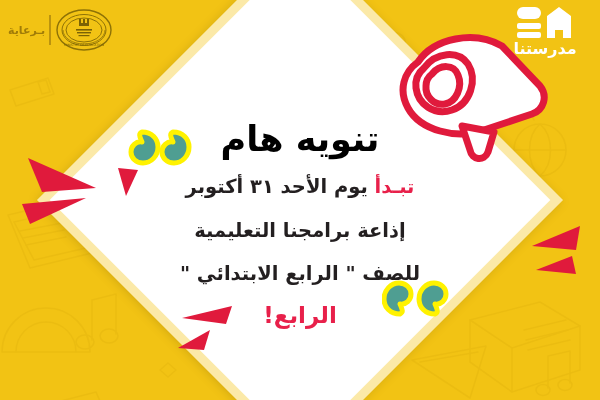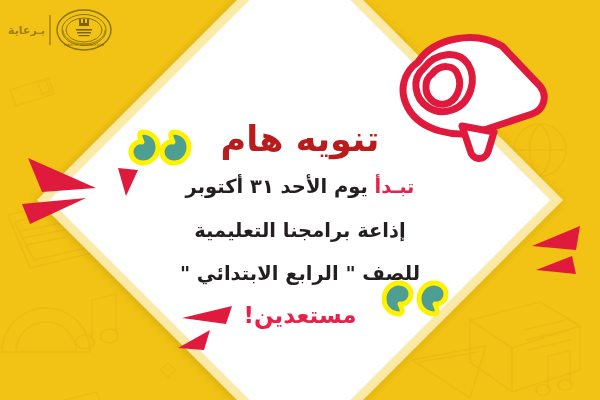--- a/index.html
+++ b/index.html
@@ -75,21 +75,21 @@
   .tri svg{display:block;}
 
   
   .textblock{
     position:absolute;left:0;right:0;top:122px;
     text-align:center;direction:rtl;
     z-index:6;
   }
   .tanweeh{
     font-size:35px;font-weight:700;line-height:1.0;
-    color:#b91c1c;
+    color:#000000;
     text-shadow:2px 2px 0 rgba(255,255,255,.9);
     margin:0 0 6px 0;
   }
   .line{
     font-size:19.5px;font-weight:700;color:#231f20;
     line-height:1.42;margin:16px;white-space:nowrap;
   }
   .line .accent{color:#e8204a;}
   .ready{
     font-size:23px;font-weight:700;color:#e8204a;
@@ -250,20 +250,31 @@
         <rect x="23.5" y="27" width="11" height="1.2" fill="#7a6205"></rect>
         <path d="M8 22 a21 14 0 0 0 42 0" fill="none" stroke="#8e7206" stroke-width="0.8"></path>
         <text x="29" y="38" font-size="3.2" fill="#7a6205" text-anchor="middle" font-family="'DejaVu Sans',sans-serif">MINISTRY OF EDUCATION</text>
       </svg>
 
       <div class="divider"></div>
 
       <div class="patronage">بـرعاية</div>
     </div>
 
+    <div class="brand-right">
+      <svg width="56" height="34" viewBox="0 0 56 34" xmlns="http://www.w3.org/2000/svg">
+
+        <rect x="0" y="1" width="24" height="12" rx="6" fill="#ffffff"></rect>
+        <rect x="0" y="17" width="24" height="6" rx="2" fill="#ffffff"></rect>
+        <rect x="0" y="26" width="24" height="6" rx="2" fill="#ffffff"></rect>
+
+        <path d="M30 32 L30 10 L42 1 L54 10 L54 32 L46 32 L46 24 L38 24 L38 32 Z" fill="#ffffff"></path>
+      </svg>
+      <div class="word">مدرستنا</div>
+    </div>
   </div>
 
   <div class="quote q-open">
     <svg width="66" height="40" viewBox="0 0 66 40" xmlns="http://www.w3.org/2000/svg">
       <g stroke="#fff200" stroke-width="5" fill="#4f9e92" stroke-linejoin="round">
         <path d="M14 4 C24 4 30 11 30 19 C30 28 23 35 15 35 C8 35 3 30 3 24 C3 18 8 13 14 14 C12 9 10 6 14 4 Z"></path>
         <path d="M45 4 C55 4 61 11 61 19 C61 28 54 35 46 35 C39 35 34 30 34 24 C34 18 39 13 45 14 C43 9 41 6 45 4 Z"></path>
       </g>
     </svg>
   </div>
@@ -285,16 +296,16 @@
     </div>
 
     <div class="line">
       <span>إذاعة برامجنا التعليمية</span>
     </div>
 
     <div class="line">
       <span>للصف " الرابع الابتدائي "</span>
     </div>
 
-    <div class="ready">مستعدين!</div>
+    <div class="ready">الرابع!</div>
   </div>
 
 </div>
 
 </body></html>

